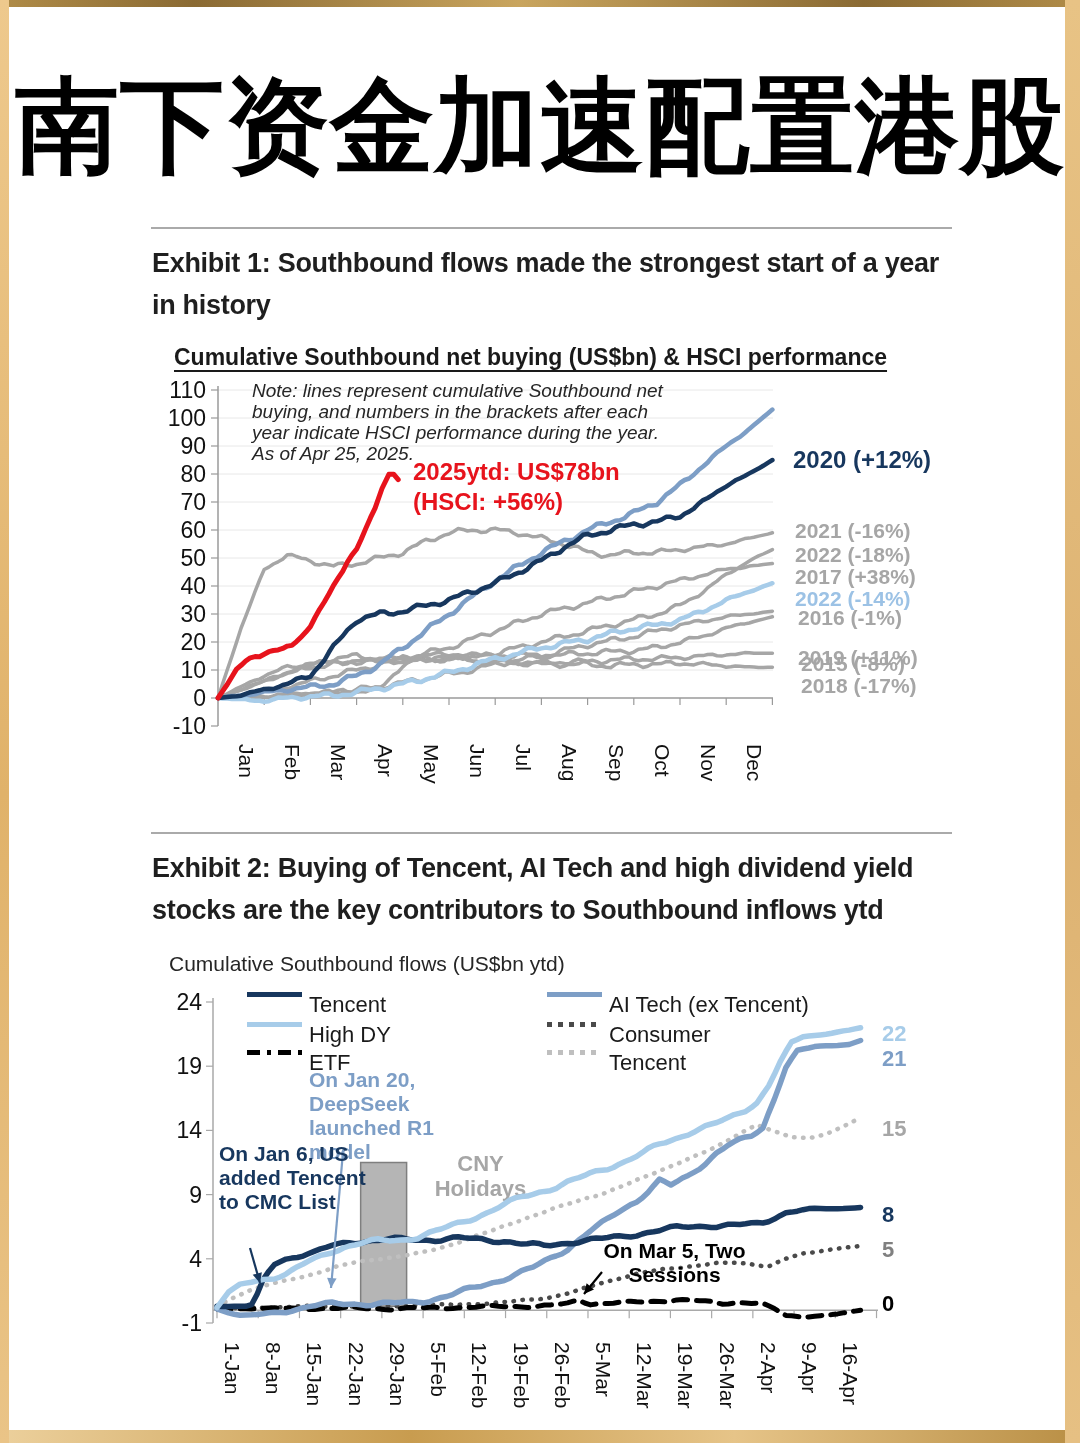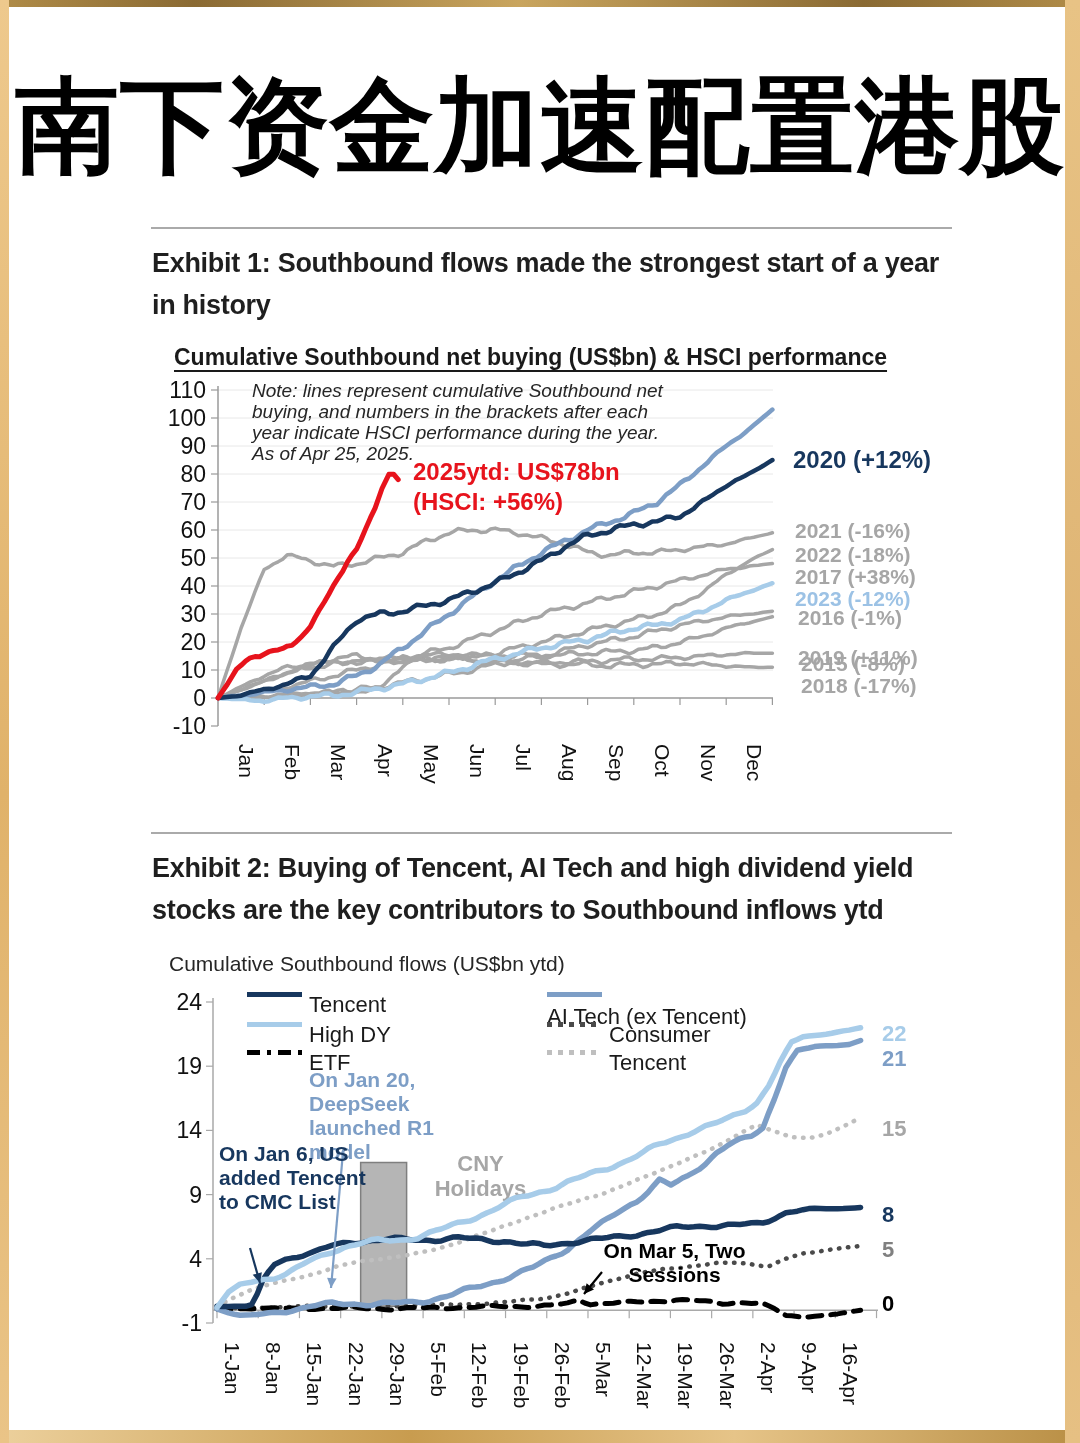--- a/index.html
+++ b/index.html
@@ -53,21 +53,21 @@
 
   .lg{position:absolute;display:flex;align-items:flex-start;gap:7px;z-index:3;font-size:22px;color:#1a1a1a;}
   .lg .sw{display:inline-block;width:55px;height:5px;}
   .sw-tencent{background:#17375e;height:6px;}
   .sw-highdy{background:#a7cce9;height:6px;}
   .sw-etf{height:6px;background:repeating-linear-gradient(90deg,#000 0 13px,transparent 13px 20px,#000 20px 24px,transparent 24px 31px);}
   .sw-aitech{background:#7d9ec6;height:6px;}
   .sw-consumer{height:5px;background:repeating-linear-gradient(90deg,#4a4a4a 0 5px,transparent 5px 11px);}
   .sw-others{height:5px;background:repeating-linear-gradient(90deg,#bfbfbf 0 5px,transparent 5px 11px);}
   .lg1{left:247px;top:992px;} .lg2{left:247px;top:1022px;} .lg3{left:247px;top:1050px;}
-  .lg4{left:547px;top:992px;flex-direction:column;} .lg5{left:547px;top:1022px;} .lg6{left:547px;top:1050px;}
+  .lg4{left:547px;top:992px;} .lg5{left:547px;top:1022px;} .lg6{left:547px;top:1050px;}
 
   .ann{position:absolute;font-weight:700;line-height:1.15;z-index:3;}
   .ann-jan6{left:219px;top:1142px;width:150px;font-size:21px;}
   .ann-jan20{left:309px;top:1068px;width:175px;font-size:21px;z-index:1;}
   .ann-cny{left:418px;top:1151px;width:125px;font-size:22px;text-align:center;z-index:1;}
   .ann-mar5{left:582px;top:1239px;width:185px;font-size:21px;text-align:center;}
 
   .ev{position:absolute;left:882px;font-size:22px;font-weight:700;z-index:3;}
   .ev-0{top:1021px;} .ev-1{top:1046px;} .ev-2{top:1116px;}
   .ev-3{top:1202px;} .ev-4{top:1237px;} .ev-5{top:1291px;}
@@ -166,21 +166,21 @@
 
   <div class="note pre">Note: lines represent cumulative Southbound net buying, and numbers in the brackets after each year indicate HSCI performance during the year.
 As of Apr 25, 2025.</div>
   <div class="ann-2025 pre" style="color: rgb(231, 19, 28);">2025ytd: US$78bn
 (HSCI: +56%)</div>
 
   <div class="el1 el1-1" style="color: rgb(23, 55, 94);">2020 (+12%)</div>
   <div class="el1 el1-2" style="color: rgb(166, 166, 166);">2021 (-16%)</div>
   <div class="el1 el1-3" style="color: rgb(166, 166, 166);">2022 (-18%)</div>
   <div class="el1 el1-4" style="color: rgb(166, 166, 166);">2017 (+38%)</div>
-  <div class="el1 el1-5" style="color: rgb(156, 194, 229);">2023 (-12%)</div>
+  <div class="el1 el1-5" style="color: rgb(156, 194, 229);">2022 (-14%)</div>
   <div class="el1 el1-6" style="color: rgb(166, 166, 166);">2016 (-1%)</div>
   <div class="el1 el1-7" style="color: rgb(166, 166, 166);">2019 (+11%)</div>
   <div class="el1 el1-8" style="color: rgb(166, 166, 166);">2015 (-8%)</div>
   <div class="el1 el1-9" style="color: rgb(166, 166, 166);">2018 (-17%)</div>
 
   <div class="divider d2"></div>
   <div class="ex-heading h2">Exhibit 2: Buying of Tencent, AI Tech and high dividend yield stocks are the key contributors to Southbound inflows ytd</div>
   <div class="chart-title2">Cumulative Southbound flows (US$bn ytd)</div>
 
   <svg id="chart2" width="745" height="460" viewBox="0 0 745 460">

